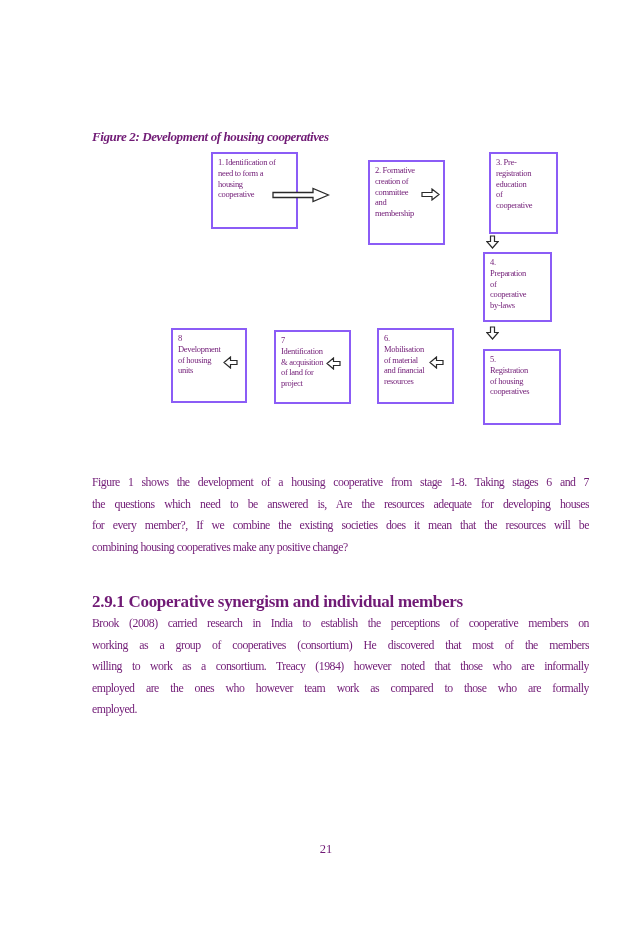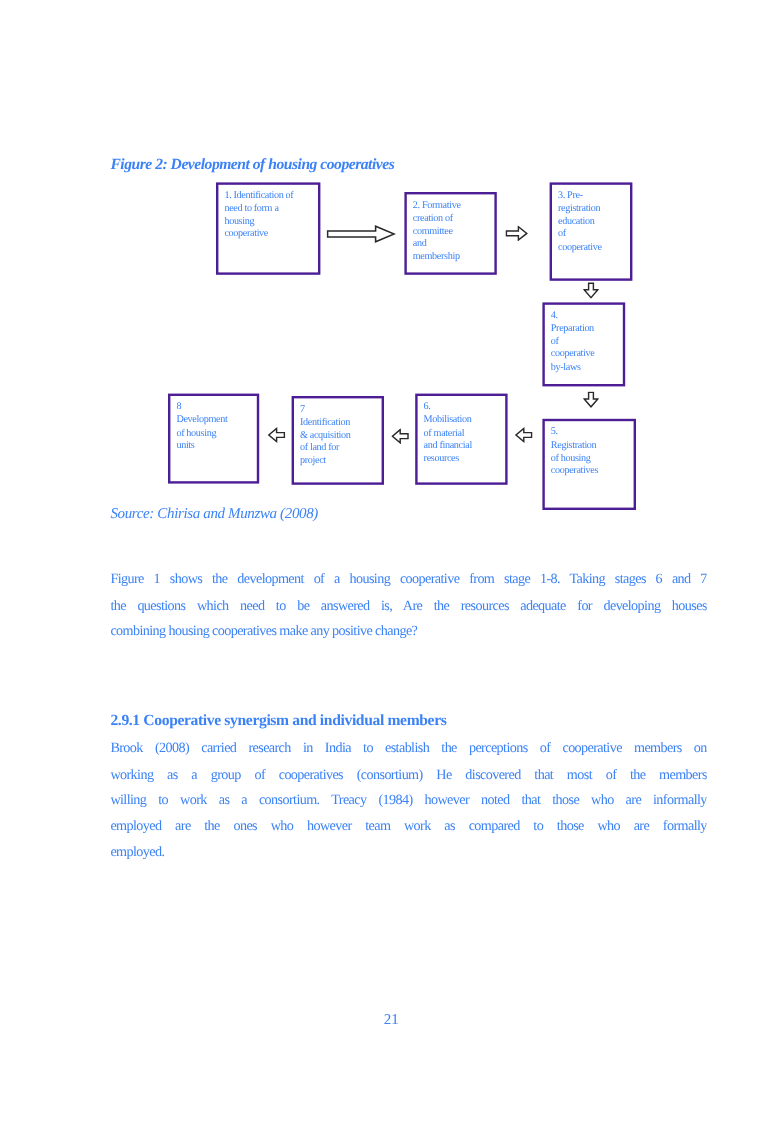--- a/index.html
+++ b/index.html
@@ -6,49 +6,50 @@
     margin: 0;
     padding: 0;
     background: #ffffff;
   }
   #page {
     position: relative;
     width: 638px;
     height: 937px;
     background: #ffffff;
     font-family: "Liberation Serif", "DejaVu Serif", serif;
-    color: #3b82f6;
+    color: #701a75;
     overflow: hidden;
   }
   .abs { position: absolute; }
 
   
   #figure-title {
     left: 92px; top: 129px;
     font-size: 13px;
     font-weight: bold;
     font-style: italic;
     letter-spacing: -0.4px;
     white-space: nowrap;
   }
 
   
   .fbox {
-    border: 2px solid #4c1d95;
+    border: 2px solid #8b5cf6;
     background: #ffffff;
     box-sizing: border-box;
     font-size: 8.5px;
     line-height: 10.8px;
     letter-spacing: -0.3px;
     padding: 3px 2px 3px 5px;
     white-space: pre;
     overflow: hidden;
+    margin-left: 31px;
   }
   #box-1 { left: 180px; top: 152px; width: 87px; height: 77px; }
-  #box-2 { left: 337px; top: 160px; width: 77px; height: 69px; }
+  #box-2 { left: 337px; top: 160px; width: 77px; height: 85px; }
   #box-3 { left: 458px; top: 152px; width: 69px; height: 82px; }
   #box-4 { left: 452px; top: 252px; width: 69px; height: 70px; }
   #box-5 { left: 452px; top: 349px; width: 78px; height: 76px; }
   #box-6 { left: 346px; top: 328px; width: 77px; height: 76px; }
   #box-7 { left: 243px; top: 330px; width: 77px; height: 74px; }
   #box-8 { left: 140px; top: 328px; width: 76px; height: 75px; }
 
   .arrow-svg { display: block; }
   #arrow-1-2 { left: 272px; top: 187px; }
   #arrow-2-3 { left: 421px; top: 188px; }
@@ -85,21 +86,21 @@
   }
   .jline-last {
     text-align: left;
     text-align-last: left;
     white-space: nowrap;
   }
 
   
   #section-heading {
     left: 92px; top: 592px;
-    font-size: 13px;
+    font-size: 17px;
     font-weight: bold;
     letter-spacing: -0.3px;
     white-space: nowrap;
   }
 
   
   #page-number {
     left: 312px; top: 842px;
     width: 28px;
     text-align: center;
@@ -180,25 +181,25 @@
     <svg class="arrow-svg" width="15" height="13" viewBox="0 0 15 13">
       <path d="M14 4.5 H7.5 V1 L1 6.5 L7.5 12 V8.5 H14 Z" fill="#ffffff" stroke="#2a2a2a" stroke-width="1.2"></path>
     </svg>
   </span>
   <span id="arrow-7-8" class="abs">
     <svg class="arrow-svg" width="15" height="13" viewBox="0 0 15 13">
       <path d="M14 4.5 H7.5 V1 L1 6.5 L7.5 12 V8.5 H14 Z" fill="#ffffff" stroke="#2a2a2a" stroke-width="1.2"></path>
     </svg>
   </span>
 
-  <div id="source-line" class="abs">Source: Chirisa and Munzwa (2008)</div>
 
   <div id="paragraph-1" class="abs para">
     <div class="jline">Figure 1 shows the development of a housing cooperative from stage 1-8. Taking stages 6 and 7</div>
     <div class="jline">the questions which need to be answered is, Are the resources adequate for developing houses</div>
+    <div class="jline">for every member?, If we combine the existing societies does it mean that the resources will be</div>
     <div class="jline-last">combining housing cooperatives make any positive change?</div>
   </div>
 
   <div id="section-heading" class="abs">2.9.1 Cooperative synergism and individual members</div>
 
   <div id="paragraph-2" class="abs para">
     <div class="jline">Brook (2008) carried research in India to establish the perceptions of cooperative members on</div>
     <div class="jline">working as a group of cooperatives (consortium) He discovered that most of the members</div>
     <div class="jline">willing to work as a consortium.  Treacy (1984) however noted that those who are informally</div>
     <div class="jline">employed are the ones who however team work as compared to those who are formally</div>

